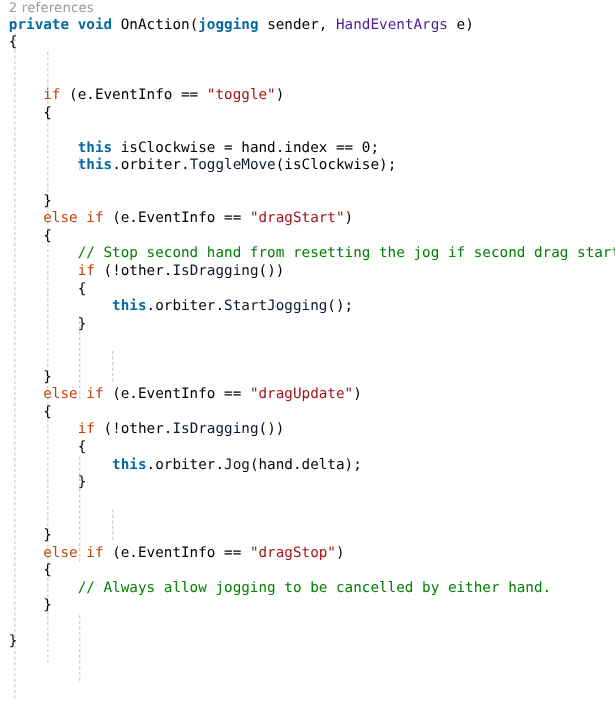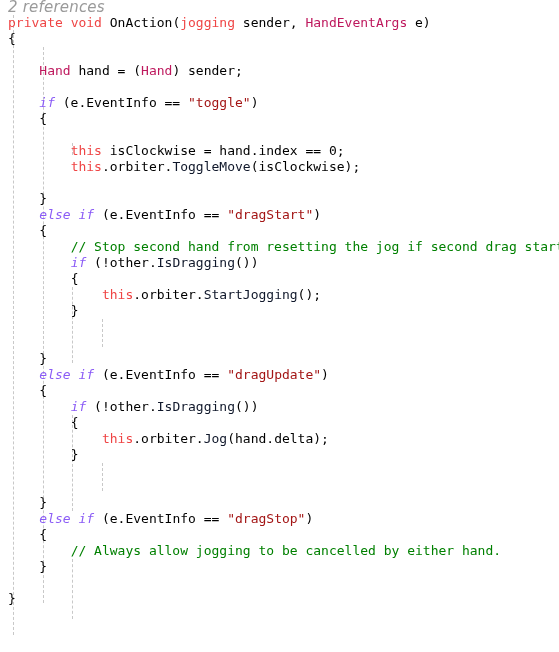--- a/index.html
+++ b/index.html
@@ -18,28 +18,27 @@
     position: relative;
     width: 559px;
     height: 652px;
     background: #ffffff;
     padding: 0;
   }
 
   
   .codelens {
     font-family: "DejaVu Sans", "Liberation Sans", sans-serif;
-    font-size: 15px;
+    font-size: 12px;
     line-height: 15px;
     height: 15px;
     color: #9a9a9a;
     padding-left: 8px;
     letter-spacing: 0.2px;
     white-space: pre;
-    font-style: italic;
   }
 
   
   .code {
     position: relative;
     padding-left: 8px;
     font-size: 13px;
     line-height: 16px;
   }
 
@@ -61,23 +60,23 @@
     z-index: 1;
     pointer-events: none;
   }
   .guide {
     position: absolute;
     width: 0px;
     border-left: 1px dashed #c8c8c8;
   }
 
   
-  .kw   { color: #ef4444; }  
-  .ctl  { color: #8b5cf6; font-style: italic; }  
-  .typ  { color: #be185d; text-align: right; }  
+  .kw   { color: #0369a1; font-weight: bold; }  
+  .ctl  { color: #c2410c; }  
+  .typ  { color: #4c1d95; text-align: right; }  
   .mth  { color: #0f172a; }  
   .str  { color: #a31515; }  
   .cmt  { color: #008000; }  
   .pln  { color: #000000; }  
 </style>
 </head>
 <body>
 
 <div id="editor">
 
@@ -91,21 +90,20 @@
         <div class="guide" style="left: 72px; top: 272px; height: 76px;"></div>
         <div class="guide" style="left: 72px; top: 400px; height: 96px;"></div>
         <div class="guide" style="left: 72px; top: 544px; height: 60px;"></div>
         <div class="guide" style="left: 102px; top: 304px; height: 28px;"></div>
         <div class="guide" style="left: 102px; top: 448px; height: 28px;"></div>
       </div>
     <div id="code-lines">
         <div class="line"><span class="pln"></span><span class="kw">private</span><span class="pln"> </span><span class="kw">void</span><span class="pln"> </span><span class="pln">OnAction</span><span class="pln">(</span><span class="kw">jogging</span><span class="pln"> sender, </span><span class="typ">HandEventArgs</span><span class="pln"> e)</span></div>
         <div class="line"><span class="pln"></span><span class="pln">{</span></div>
         <div class="line">&nbsp;</div>
-        <div class="line"><span class="pln">    </span><span class="typ">Hand</span><span class="pln"> hand = (</span><span class="typ">Hand</span><span class="pln">) sender;</span></div>
         <div class="line">&nbsp;</div>
         <div class="line"><span class="pln">    </span><span class="ctl">if</span><span class="pln"> (e.EventInfo == </span><span class="str">"toggle"</span><span class="pln">)</span></div>
         <div class="line"><span class="pln">    </span><span class="pln">{</span></div>
         <div class="line">&nbsp;</div>
         <div class="line"><span class="pln">        </span><span class="kw">this</span><span class="pln"> isClockwise = hand.index == 0;</span></div>
         <div class="line"><span class="pln">        </span><span class="kw">this</span><span class="pln">.orbiter.</span><span class="mth">ToggleMove</span><span class="pln">(isClockwise);</span></div>
         <div class="line">&nbsp;</div>
         <div class="line"><span class="pln">    </span><span class="pln">}</span></div>
         <div class="line"><span class="pln">    </span><span class="ctl">else</span><span class="pln"> </span><span class="ctl">if</span><span class="pln"> (e.EventInfo == </span><span class="str">"dragStart"</span><span class="pln">)</span></div>
         <div class="line"><span class="pln">    </span><span class="pln">{</span></div>

